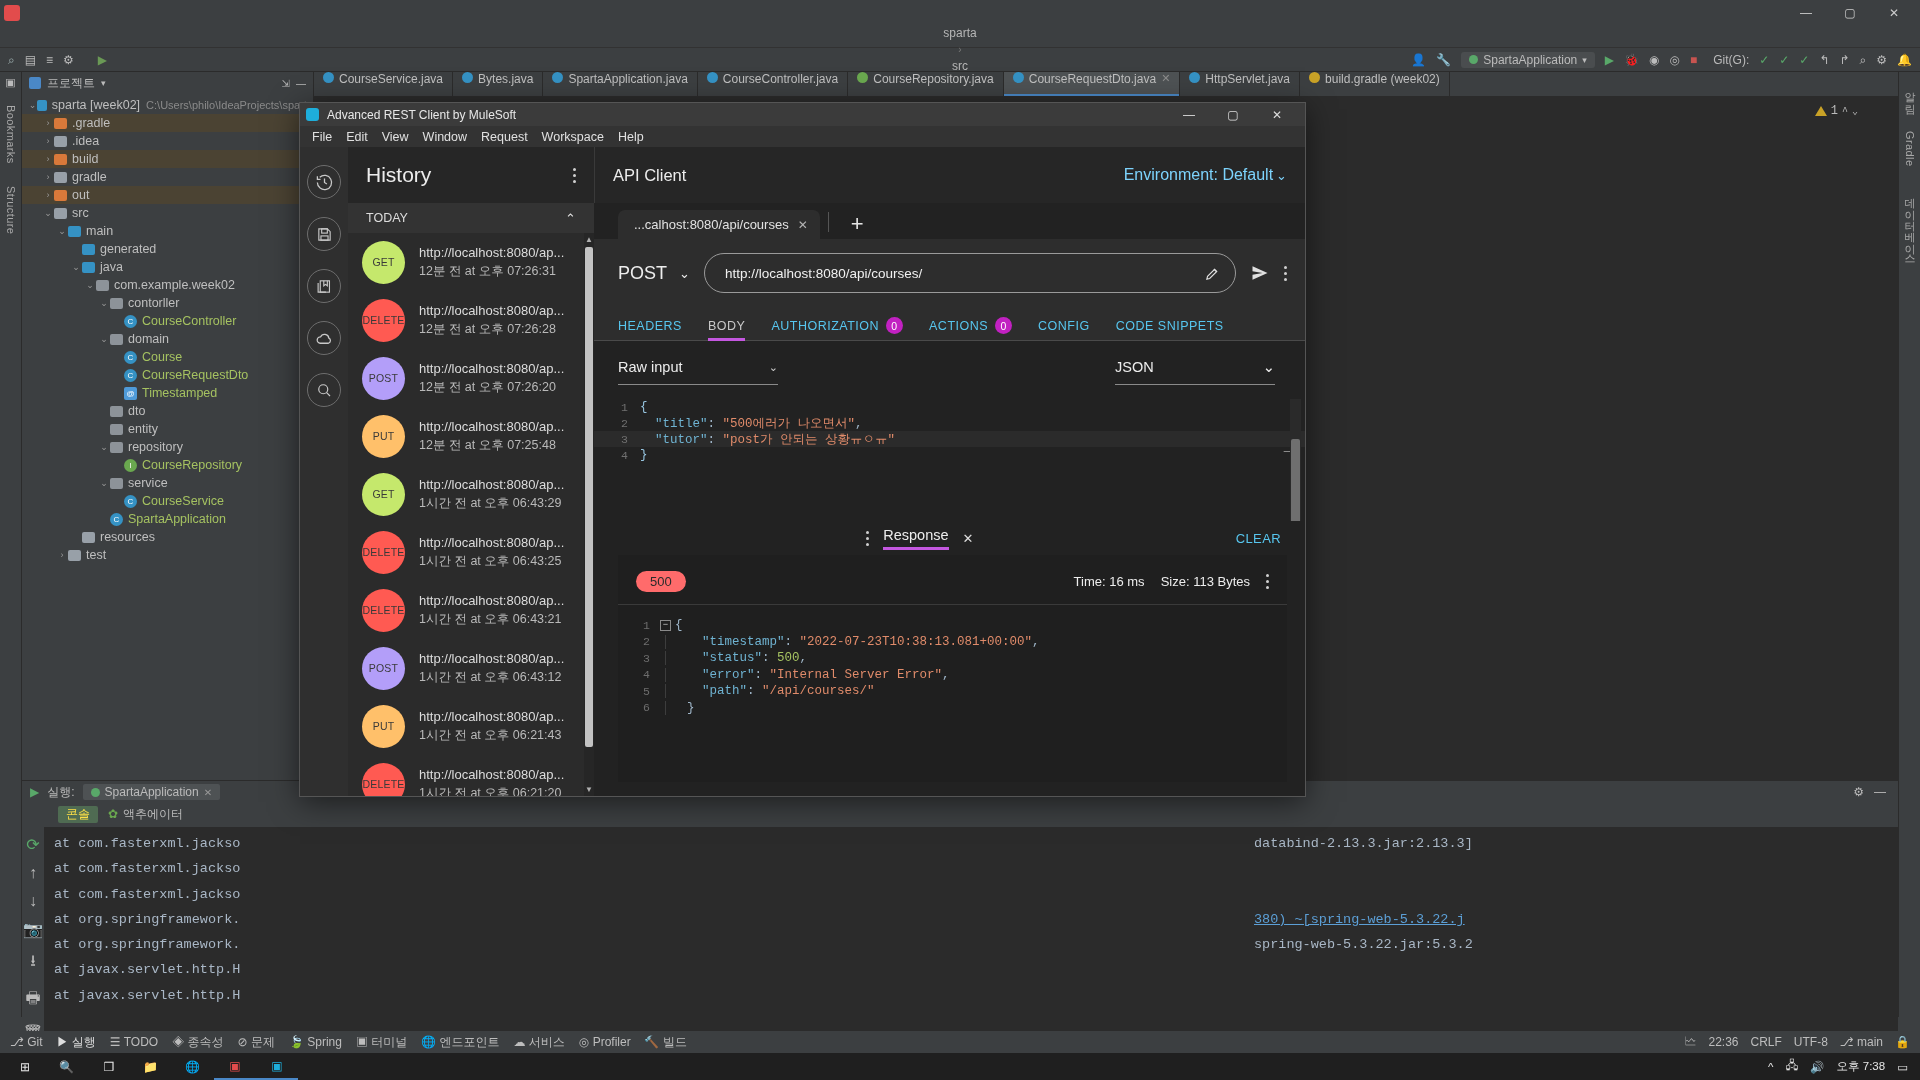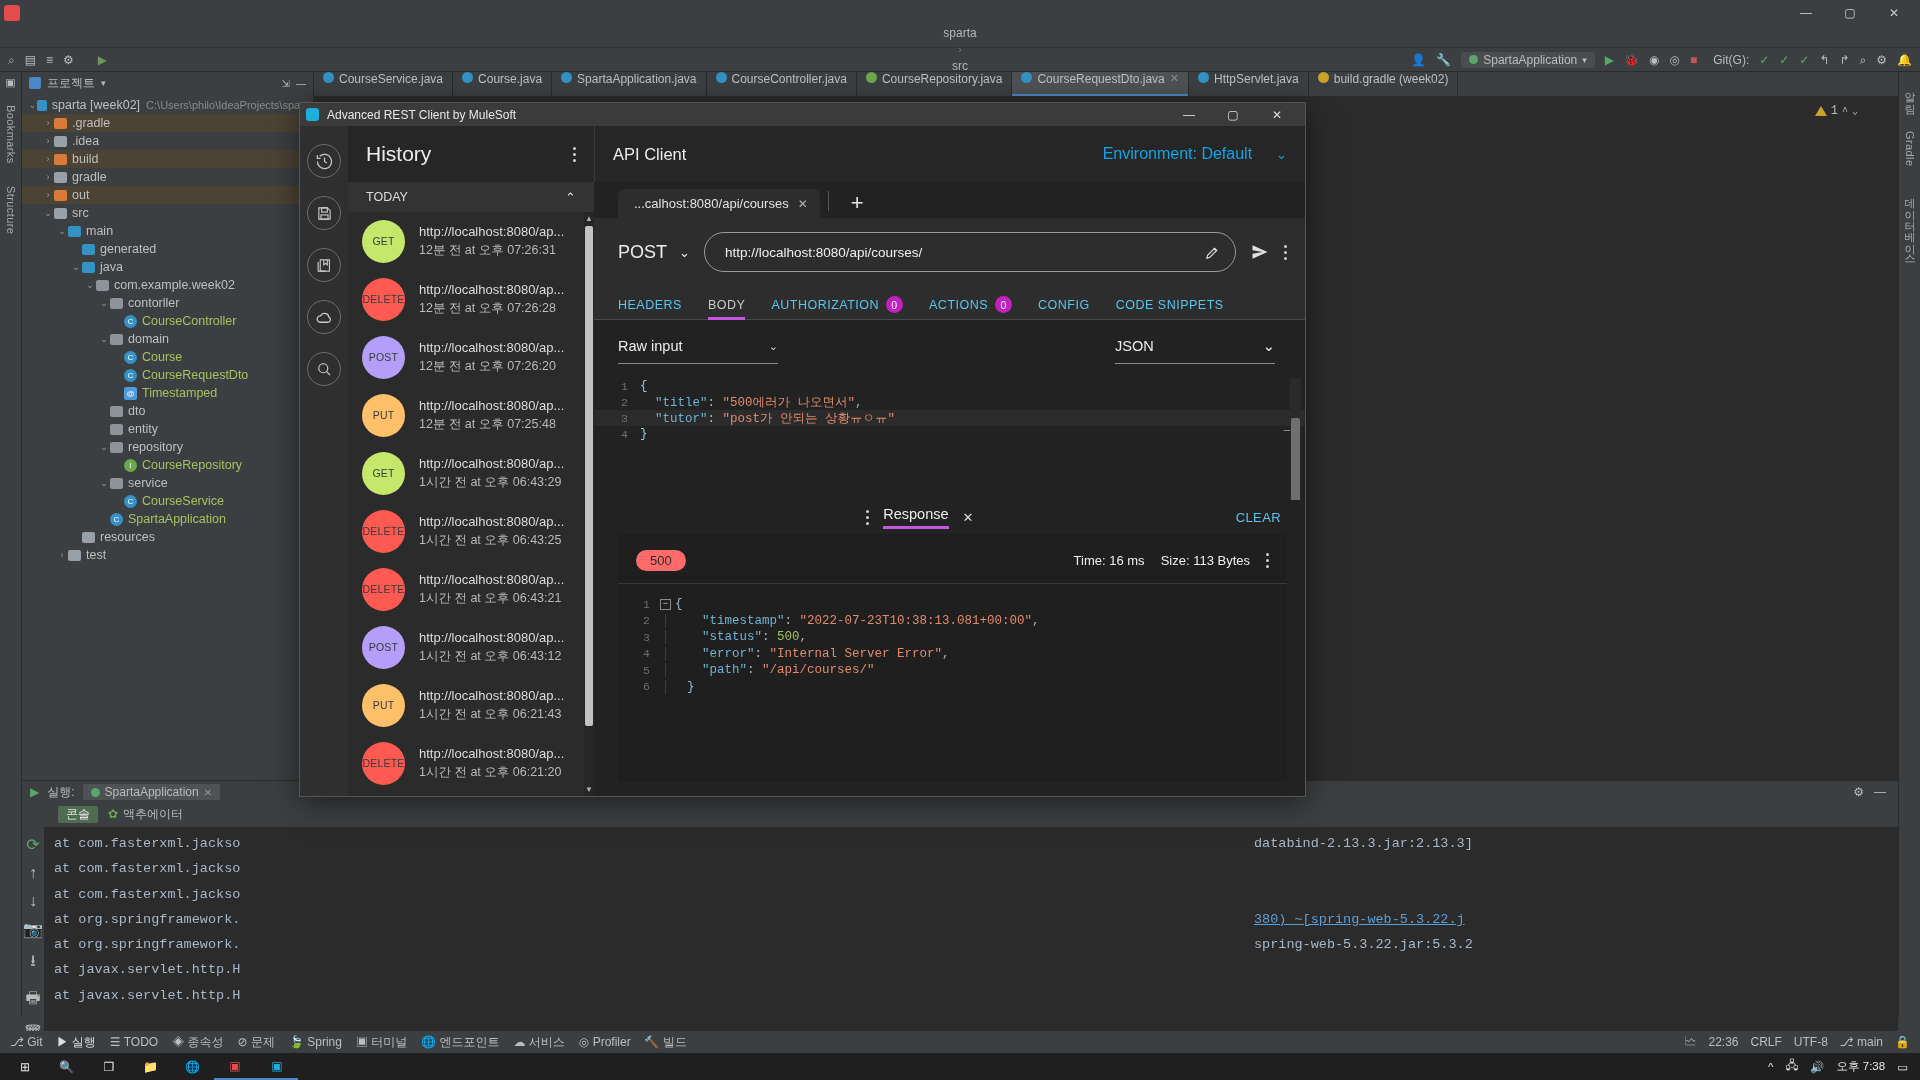--- a/index.html
+++ b/index.html
@@ -64,21 +64,21 @@
   .tri-warn { width:0;height:0;border-left:6px solid transparent;border-right:6px solid transparent;border-bottom:10px solid #c9a227;}
 
   .right-rail { width:22px; background:#3c3f41; border-left:1px solid #2b2b2b;
     display:flex; flex-direction:column; align-items:center; padding-top:6px; gap:12px;}
 
   
   .run-panel { position:absolute; left:22px; right:22px; bottom:0; height:300px; background:#3c3f41; border-top:1px solid #2b2b2b;}
   .run-head { height:22px; display:flex; align-items:center; gap:8px; padding:0 8px; font-size:12px; }
   .run-tab { background:#4e5254; padding:1px 8px; border-radius:2px; display:flex; gap:5px; align-items:center;}
   .run-sub { height:22px; display:flex; align-items:center; gap:10px; padding-left:36px; font-size:12px;}
-  .run-sub .sel { background:#4f6b52; color:#e5e5e5; padding:0 8px; border-radius:2px;}
+  .run-sub .sel { background:#4f6b52; color:#fde047; padding:0 8px; border-radius:2px;}
   .console { position:absolute; left:22px; right:0; top:46px; bottom:0; background:#2b2b2b;
      font-family:"Liberation Mono", monospace; font-size:13.5px; color:#a9b7c6; padding:4px 0 0 10px; line-height:25.3px; overflow:hidden;}
   .console .lnk { color:#5c9fd6; text-decoration:underline; }
   .run-gutter { position:absolute; left:0; top:46px; bottom:0; width:22px; background:#3c3f41; display:flex; flex-direction:column; align-items:center; gap:10px; padding-top:8px;}
 
   
   .statusbar { position:absolute; left:0; right:0; bottom:27px; height:22px; background:#3c3f41;
      display:flex; align-items:center; gap:14px; padding:0 10px; font-size:12px; color:#bdbdbd;}
   .statusbar .right { margin-left:auto; display:flex; align-items:center; gap:12px;}
   .buildline { position:absolute; left:0; right:0; bottom:49px; height:18px; background:#3c3f41;
@@ -115,21 +115,21 @@
   .hi-txt { display:flex; flex-direction:column; gap:3px; overflow:hidden;}
   .hi-url { font-size:13px; color:#dcdcdc; white-space:nowrap;}
   .hi-time { font-size:12.5px; color:#b9b9b9; white-space:nowrap;}
   .hist-scroll { position:absolute; right:0; top:0; width:10px; bottom:0; background:#262626;}
   .hist-thumb { position:absolute; right:1px; top:14px; width:8px; height:500px; background:#c3c3c3; border-radius:2px;}
   .sc-arrow { position:absolute; right:1px; font-size:8px; color:#b0b0b0; text-align:center; width:8px;}
 
   .arc-content { flex:1; background:#222; display:flex; flex-direction:column; min-width:0;}
   .api-head { height:56px; background:#262626; display:flex; align-items:center; padding:0 18px; border-left:1px solid #3a3a3a;}
   .api-title { font-size:16.5px; color:#ededed;}
-  .env { margin-left:auto; font-size:16px; color:#0ea5e9; display:flex; align-items:center; gap:24px;}
+  .env { margin-left:auto; font-size:16px; color:#7dd3fc; display:flex; align-items:center; gap:3px;}
 
   .req-tabs { height:36px; display:flex; align-items:flex-end; padding-left:24px; gap:4px;}
   .req-tab { background:#2d2d2d; border-radius:7px 7px 0 0; padding:7px 12px 7px 16px; display:flex; align-items:center; gap:9px; font-size:13px; color:#e2e2e2;}
   .req-tab .x { color:#b4b4b4; font-size:12px;}
   .plus-tab { font-size:22px; color:#e4e4e4; padding:0 14px 4px; line-height:1;}
   .vdiv { width:1px; height:20px; background:#555; margin:0 4px 7px;}
 
   .url-row { background:#2d2d2d; padding:14px 18px 18px 24px; display:flex; align-items:center; gap:14px;}
   .method { font-size:18px; color:#ededed; display:flex; align-items:center; gap:12px;}
   .url-box { flex:1; height:40px; border:1px solid #9a9a9a; border-radius:21px; display:flex; align-items:center;
@@ -393,21 +393,21 @@
       </div>
 
       <div class="editor-area">
         <div class="tabs-row" id="etabs">
             <div class="etab">
               <span class="etabdot"></span>
               <span>CourseService.java</span>
             </div>
             <div class="etab">
               <span class="etabdot"></span>
-              <span>Course.java</span>
+              <span>Bytes.java</span>
             </div>
             <div class="etab">
               <span class="etabdot"></span>
               <span>SpartaApplication.java</span>
             </div>
             <div class="etab">
               <span class="etabdot"></span>
               <span>CourseController.java</span>
             </div>
             <div class="etab">
@@ -555,20 +555,29 @@
     <div class="arc-title">
       <span class="arc-logo"></span>
       <span>Advanced REST Client by MuleSoft</span>
       <div style="margin-left:auto;display:flex">
         <div class="arc-wbtn">—</div>
         <div class="arc-wbtn">▢</div>
         <div class="arc-wbtn">✕</div>
       </div>
     </div>
 
+    <div class="arc-menu">
+      <span>File</span>
+      <span>Edit</span>
+      <span>View</span>
+      <span>Window</span>
+      <span>Request</span>
+      <span>Workspace</span>
+      <span>Help</span>
+    </div>
 
     <div class="arc-main">
       <div class="arc-rail">
         <div class="rail-btn">
           <svg width="19" height="19" viewBox="0 0 24 24" fill="none" stroke="#c9c9c9" stroke-width="1.6">
               <path d="M3 12a9 9 0 1 0 3-6.7"></path>
               <path d="M3 4v4h4"></path>
               <path d="M12 7v5l3 2"></path>
             </svg>
         </div>

